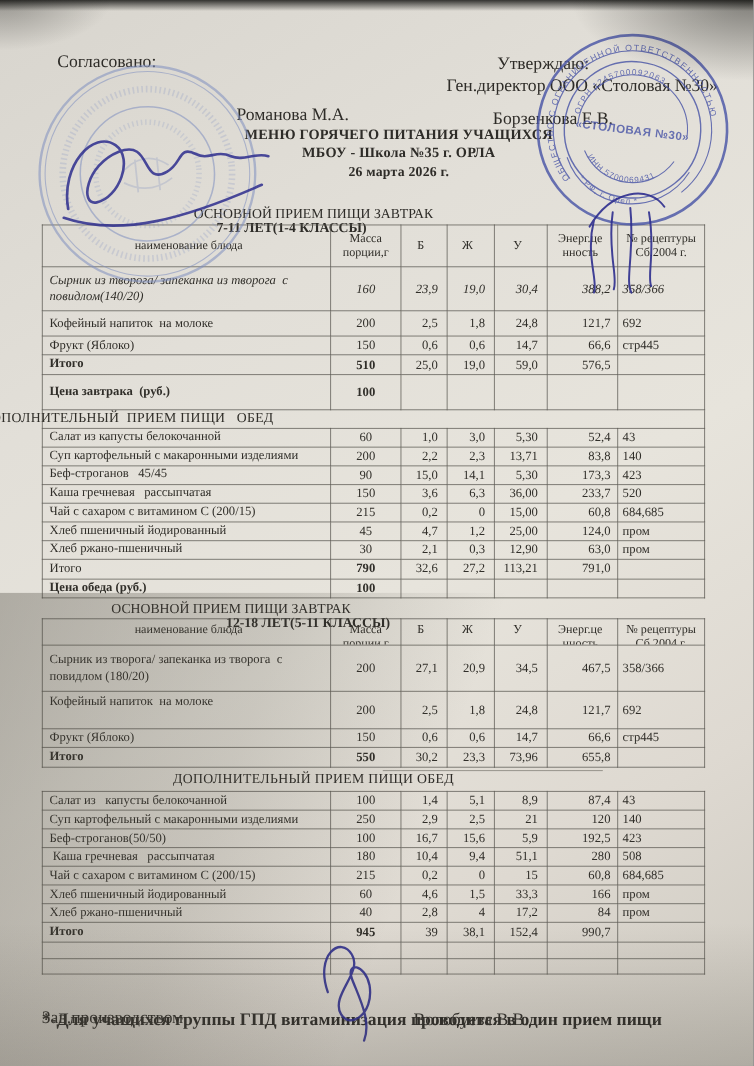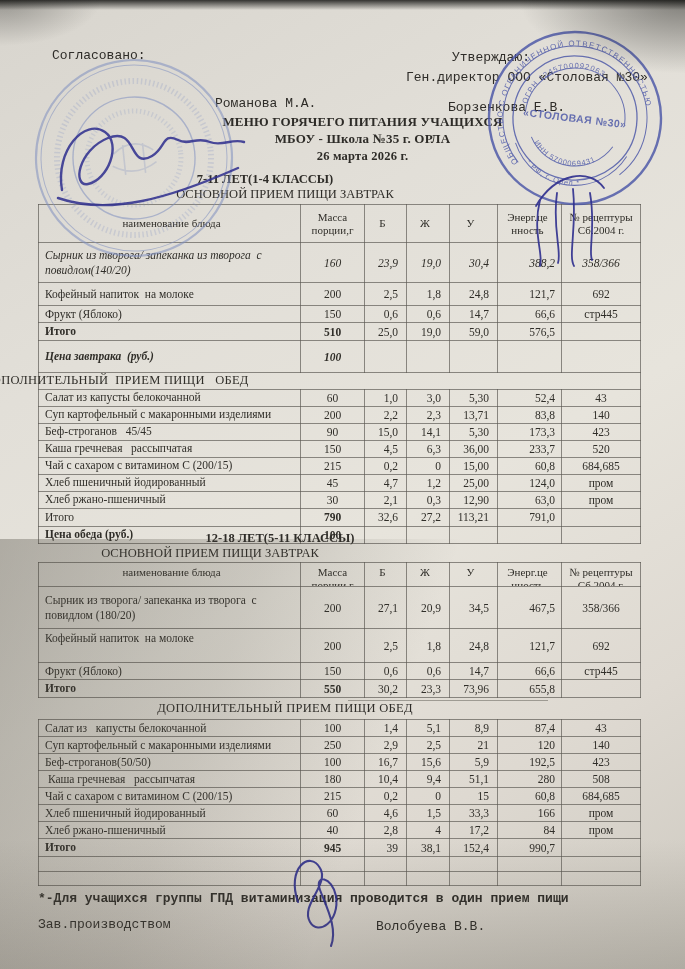--- a/index.html
+++ b/index.html
@@ -9,34 +9,34 @@
     font-family:"Liberation Serif", serif; color:#2e2c28;
   }
   .abs{position:absolute;}
   
   .edge-top{top:0;left:0;right:0;height:10px;background:linear-gradient(to bottom,rgba(22,22,20,.85),rgba(22,22,20,0));}
   .corner-tr{top:0;right:0;width:180px;height:80px;background:radial-gradient(ellipse at top right,rgba(25,25,22,.5),transparent 65%);}
   .corner-tl{top:0;left:0;width:110px;height:50px;background:radial-gradient(ellipse at top left,rgba(25,25,22,.35),transparent 65%);}
   .shade-bl{bottom:0;left:0;width:100%;height:430px;background:linear-gradient(110deg,rgba(72,68,58,.34) 0%,rgba(72,68,58,.18) 32%,rgba(72,68,58,0) 55%);}
   .shade-bottom{bottom:0;left:0;width:100%;height:130px;background:linear-gradient(to top,rgba(72,68,58,.22),rgba(72,68,58,0));}
   
-  .t12{font-size:13px;font-family:Liberation Mono, monospace;}
-  .bold{font-weight:bold;}
+  .t12{font-size:16px;}
+  .bold{font-weight:bold;margin-top:28px;}
   .doc-title{left:0;right:0;text-align:center;transform:translateX(20px);font-weight:bold;font-size:13px;letter-spacing:.2px;}
   .sec-title{text-align:center;font-size:12.5px;}
   
   table.menu{border-collapse:collapse;table-layout:fixed;width:602px;font-size:11.5px;color:#302e29;}
   table.menu td{border:1px solid rgba(92,89,82,.68);padding:0 4px;vertical-align:middle;}
   col.w0{width:262px;} col.w1{width:64px;} col.w2{width:42px;} col.w3{width:43px;}
   col.w4{width:48px;} col.w5{width:64px;} col.w6{width:79px;}
   table.menu td:first-child{text-align:left;padding-left:6px;white-space:pre-wrap;line-height:1.25;}
   table.menu td:nth-child(2){text-align:center;}
   table.menu td:nth-child(3),table.menu td:nth-child(4),table.menu td:nth-child(5){text-align:right;padding-right:8px;}
   table.menu td:nth-child(6){text-align:right;padding-right:6px;}
-  table.menu td:nth-child(7){text-align:center;}
+  table.menu td:nth-child(7){text-align:left;}
   tr.r-header td{text-align:center !important;font-size:11px;padding:0 2px;}
   tr.r-header .hwrap{line-height:12.5px;text-align:center;}
   tr.r-header.clip td{vertical-align:top;padding-top:3px;}
   tr.r-header.clip .hwrap{height:20px;overflow:hidden;}
   tr.r-dish{height:17px;}
   tr.r-total td:first-child, tr.r-total td:nth-child(2){font-weight:bold;}
   tr.r-total.plain td:first-child{font-weight:normal;}
   tr.r-price td:first-child, tr.r-price td:nth-child(2){font-weight:bold;}
   tr.topname td:first-child{vertical-align:top;padding-top:2px;}
   td.span-cell{text-align:center;font-size:12.5px;letter-spacing:.3px;border-left:1px solid rgba(92,89,82,.68);border-right:1px solid rgba(92,89,82,.68);}
@@ -137,21 +137,21 @@
         </tr>
         <tr class="r-total" style="height: 18px;">
           <td>Итого</td>
           <td>510</td>
           <td>25,0</td>
           <td>19,0</td>
           <td>59,0</td>
           <td>576,5</td>
           <td></td>
         </tr>
-        <tr class="r-price" style="height: 32px; font-style: italic;">
+        <tr class="r-price" style="height: 32px;">
           <td>Цена завтрака  (руб.)</td>
           <td>100</td>
           <td></td>
           <td></td>
           <td></td>
           <td></td>
           <td></td>
         </tr>
         <tr class="r-span" style="height: 16px;">
           <td colspan="7" class="span-cell"><div>ДОПОЛНИТЕЛЬНЫЙ  ПРИЕМ ПИЩИ   ОБЕД</div></td>
@@ -179,21 +179,21 @@
           <td>90</td>
           <td>15,0</td>
           <td>14,1</td>
           <td>5,30</td>
           <td>173,3</td>
           <td>423</td>
         </tr>
         <tr class="r-dish">
           <td>Каша гречневая   рассыпчатая</td>
           <td>150</td>
-          <td>4,5</td>
+          <td>3,6</td>
           <td>6,3</td>
           <td>36,00</td>
           <td>233,7</td>
           <td>520</td>
         </tr>
         <tr class="r-dish">
           <td>Чай с сахаром с витамином С (200/15)</td>
           <td>215</td>
           <td>0,2</td>
           <td>0</td>

